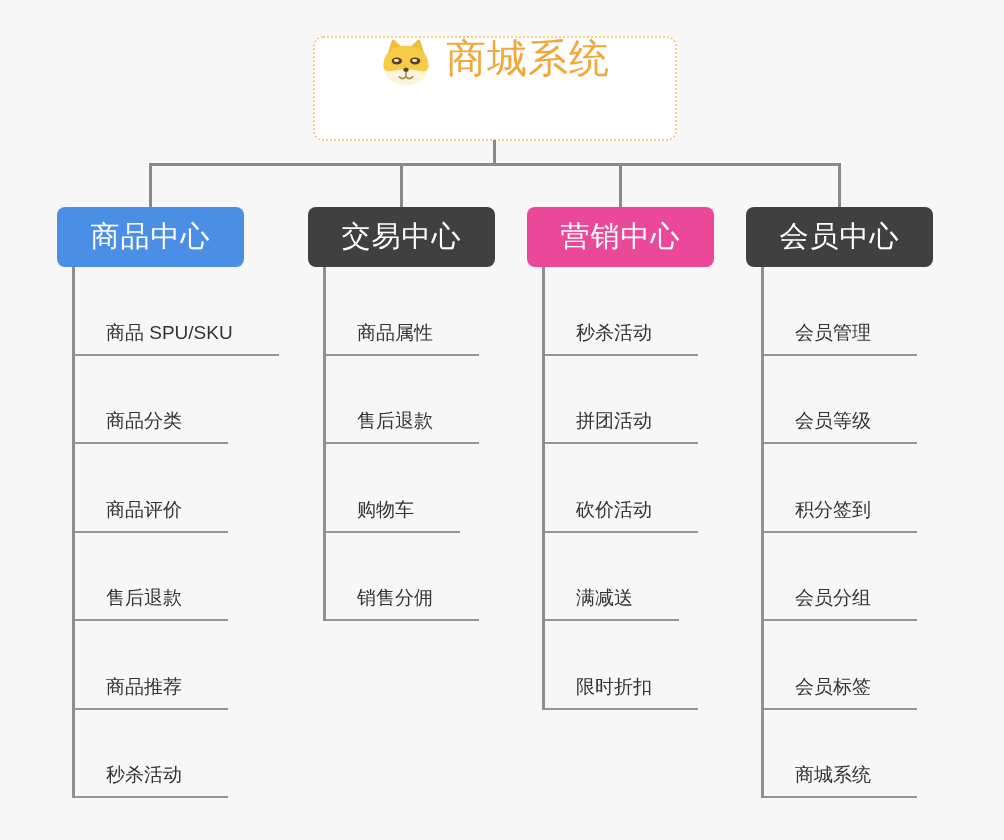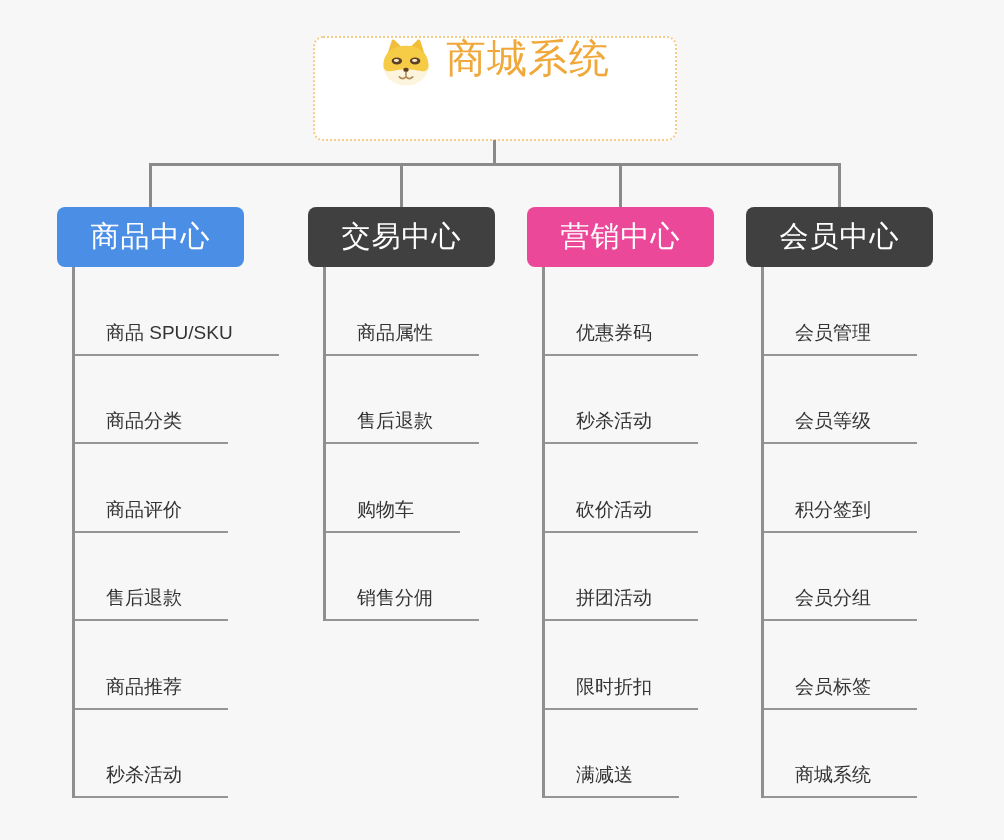--- a/index.html
+++ b/index.html
@@ -138,36 +138,33 @@
       <div class="leaf-row">
           <span class="leaf-label">销售分佣</span>
         </div>
     </div>
   </div>
 
   <div class="branch branch-3">
     <div class="branch-node" style="background-color: #ec4899;">营销中心</div>
     <div class="children">
       <div class="leaf-row">
-          <span class="leaf-label">优惠券码</span>
+          <span class="leaf-label">秒杀活动</span>
         </div>
       <div class="leaf-row">
-          <span class="leaf-label">秒杀活动</span>
+          <span class="leaf-label">拼团活动</span>
         </div>
       <div class="leaf-row">
           <span class="leaf-label">砍价活动</span>
         </div>
       <div class="leaf-row">
-          <span class="leaf-label">拼团活动</span>
+          <span class="leaf-label">满减送</span>
         </div>
       <div class="leaf-row">
           <span class="leaf-label">限时折扣</span>
-        </div>
-      <div class="leaf-row">
-          <span class="leaf-label">满减送</span>
         </div>
     </div>
   </div>
 
   <div class="branch branch-4">
     <div class="branch-node" style="background-color: #404040;">会员中心</div>
     <div class="children">
       <div class="leaf-row">
           <span class="leaf-label">会员管理</span>
         </div>

